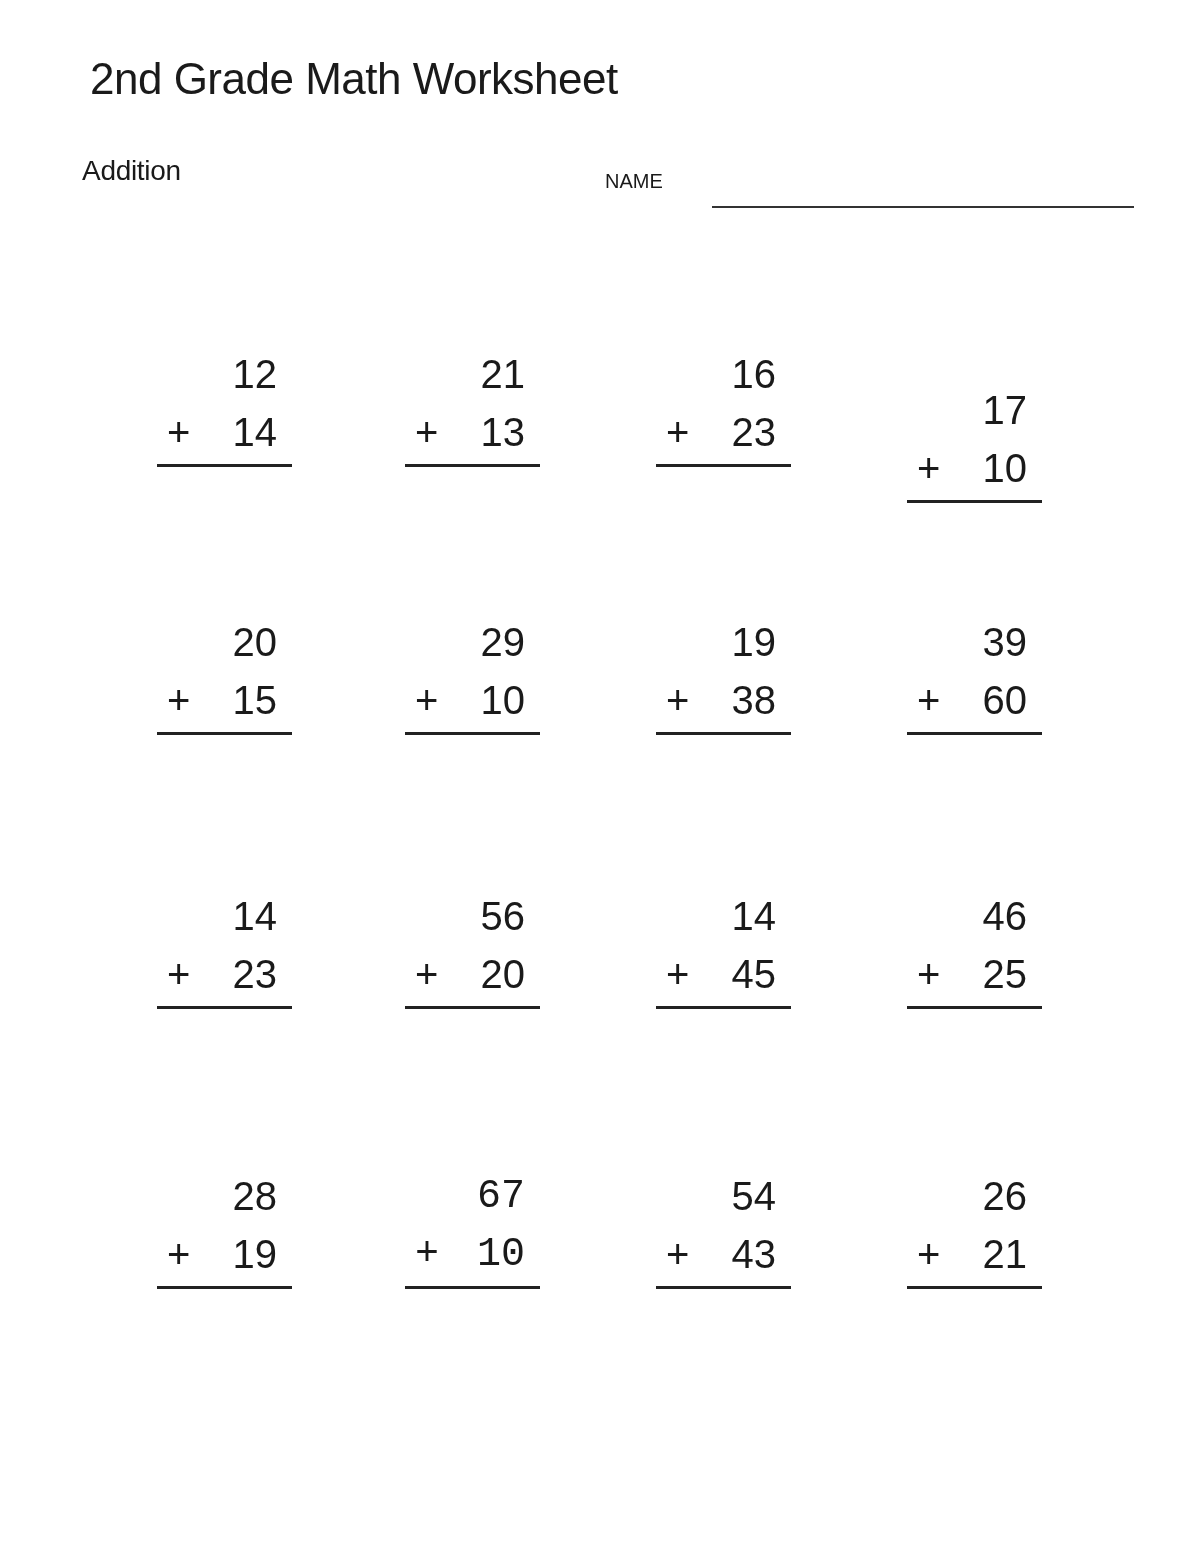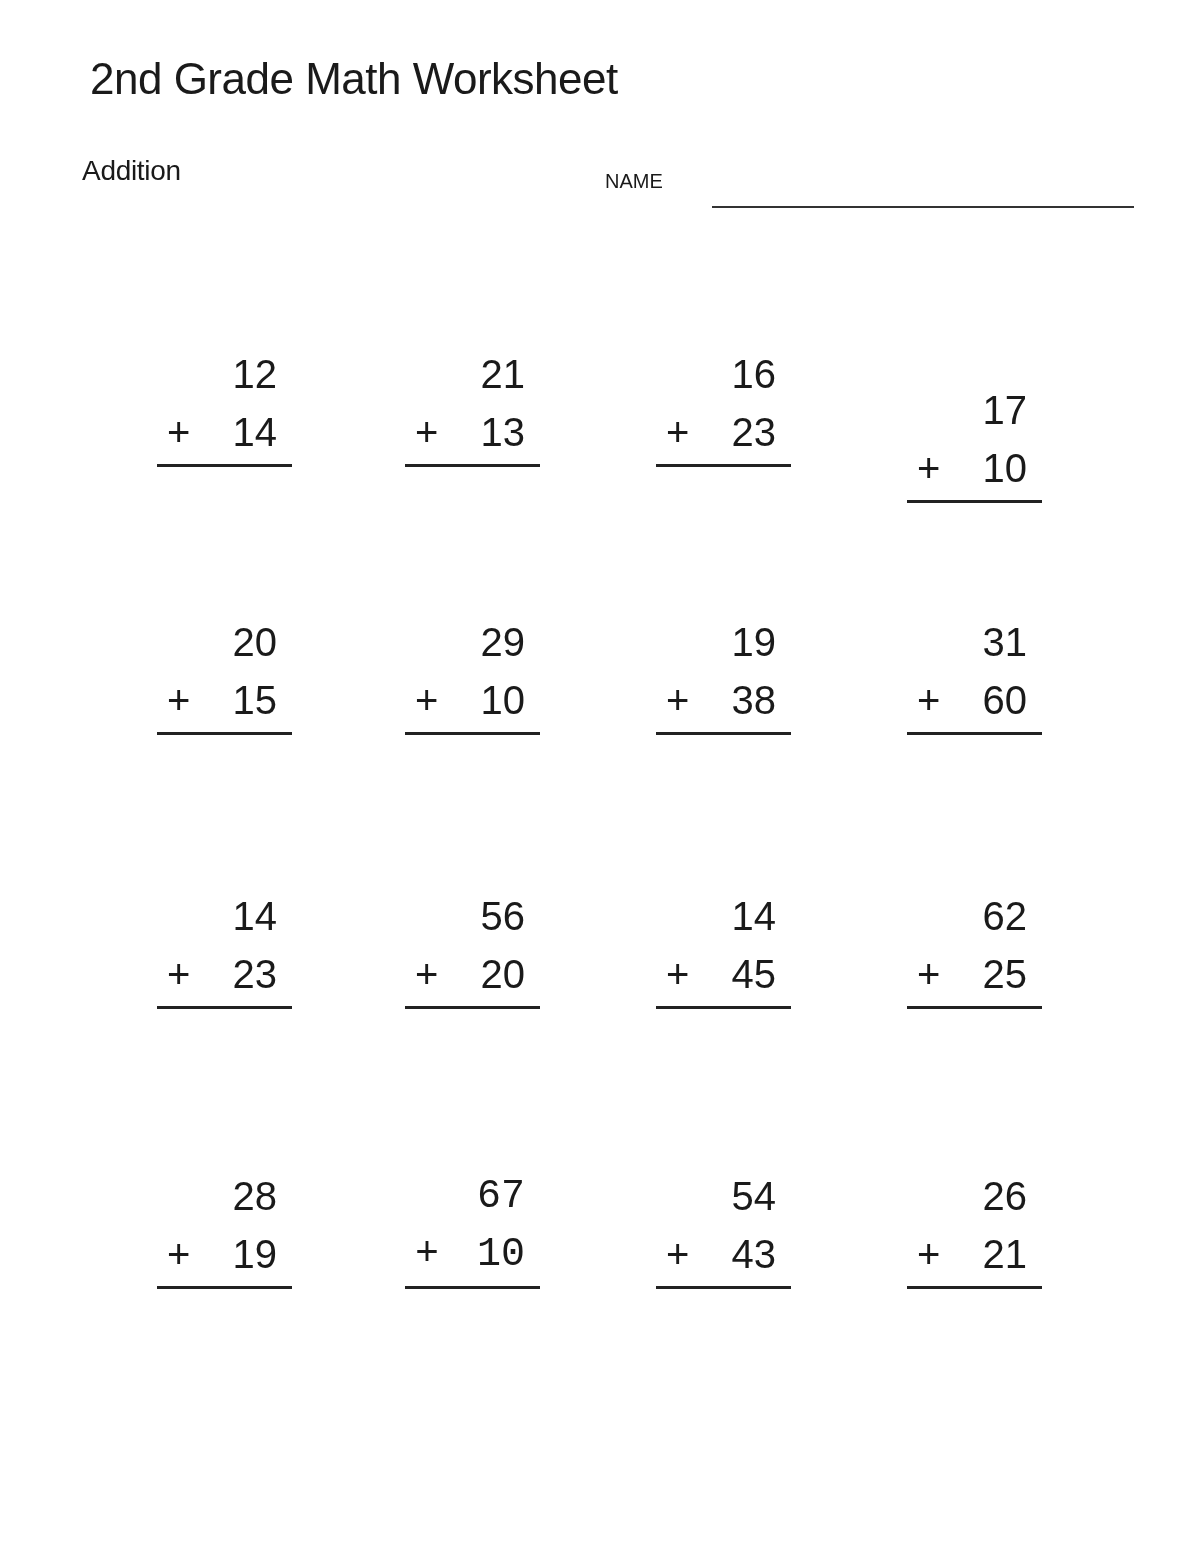--- a/index.html
+++ b/index.html
@@ -53,41 +53,41 @@
       <div class="top-num">29</div>
       <div class="bottom-row"><span class="plus">+</span><span>10</span></div>
       <div class="answer-line"></div>
     </div>
     <div class="problem" style="left: 656px; top: 620px;">
       <div class="top-num">19</div>
       <div class="bottom-row"><span class="plus">+</span><span>38</span></div>
       <div class="answer-line"></div>
     </div>
     <div class="problem" style="left: 907px; top: 620px;">
-      <div class="top-num">31</div>
+      <div class="top-num">39</div>
       <div class="bottom-row"><span class="plus">+</span><span>60</span></div>
       <div class="answer-line"></div>
     </div>
     <div class="problem" style="left: 157px; top: 894px;">
       <div class="top-num">14</div>
       <div class="bottom-row"><span class="plus">+</span><span>23</span></div>
       <div class="answer-line"></div>
     </div>
     <div class="problem" style="left: 405px; top: 894px;">
       <div class="top-num">56</div>
       <div class="bottom-row"><span class="plus">+</span><span>20</span></div>
       <div class="answer-line"></div>
     </div>
     <div class="problem" style="left: 656px; top: 894px;">
       <div class="top-num">14</div>
       <div class="bottom-row"><span class="plus">+</span><span>45</span></div>
       <div class="answer-line"></div>
     </div>
     <div class="problem" style="left: 907px; top: 894px;">
-      <div class="top-num">62</div>
+      <div class="top-num">46</div>
       <div class="bottom-row"><span class="plus">+</span><span>25</span></div>
       <div class="answer-line"></div>
     </div>
     <div class="problem" style="left: 157px; top: 1174px;">
       <div class="top-num">28</div>
       <div class="bottom-row"><span class="plus">+</span><span>19</span></div>
       <div class="answer-line"></div>
     </div>
     <div class="problem" style="left: 405px; top: 1174px; font-family: Liberation Mono, monospace;">
       <div class="top-num">67</div>

